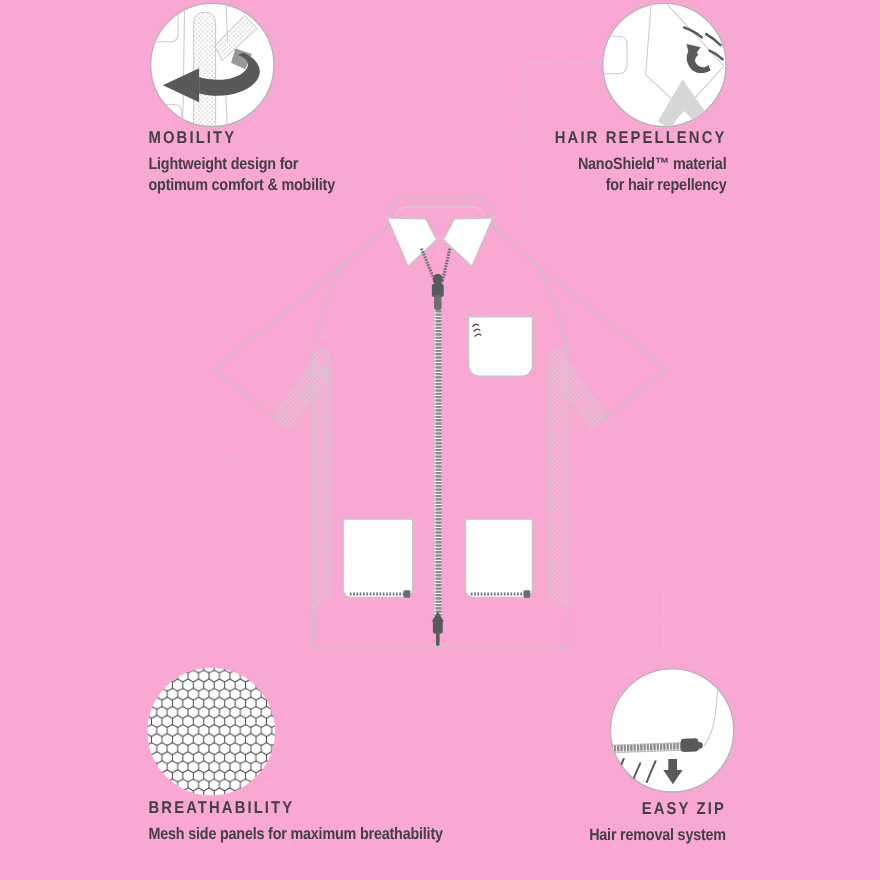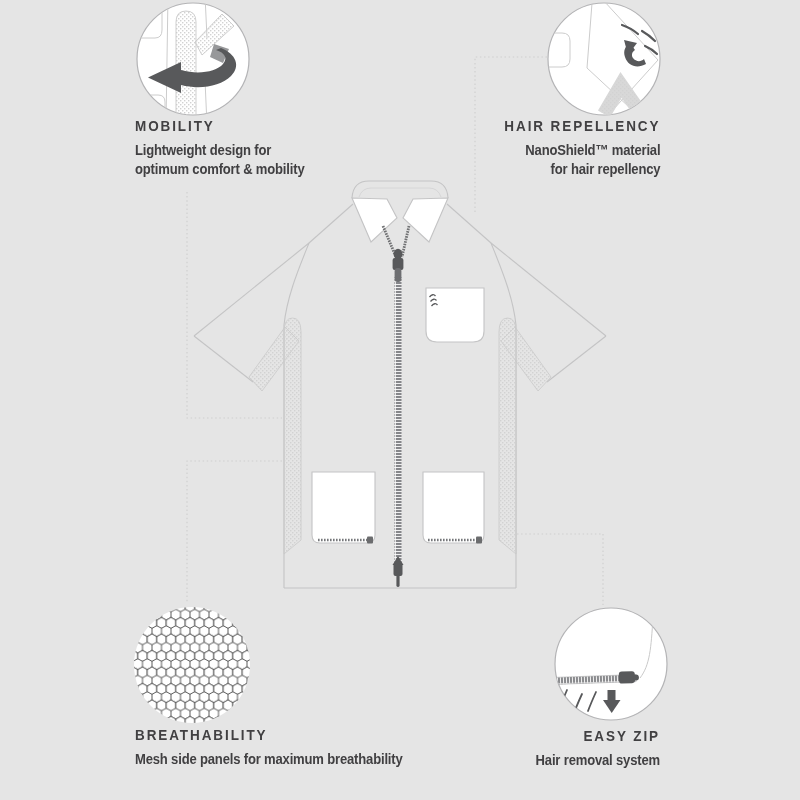--- a/index.html
+++ b/index.html
@@ -1,17 +1,17 @@
 <!DOCTYPE html>
 <html><head>
 <meta charset="utf-8">
 <style>
   html,body{margin:0;padding:0;}
   body{font-family:"Liberation Sans", sans-serif; background:#ffffff;}
-  .stage{position:relative;width:800px;height:800px;background:#e5e5e5;overflow:hidden;}
+  .stage{position:relative;width:800px;height:800px;background:#f9a8d4;overflow:hidden;}
   .stage svg{position:absolute;left:0;top:0;}
   .feature{position:absolute;color:#414042;transform:scaleX(0.87);}
   .feature.left{transform-origin:left top;text-align:left;}
   .feature.right{transform-origin:right top;text-align:right;}
   .feature h3{margin:0;font-size:15.5px;font-weight:bold;letter-spacing:2.2px;white-space:nowrap;}
   .feature .desc{margin-top:5px;}
   .feature .desc div{font-size:15px;font-weight:bold;line-height:19px;letter-spacing:-0.2px;white-space:nowrap;}
 </style>
 </head>
 <body>

